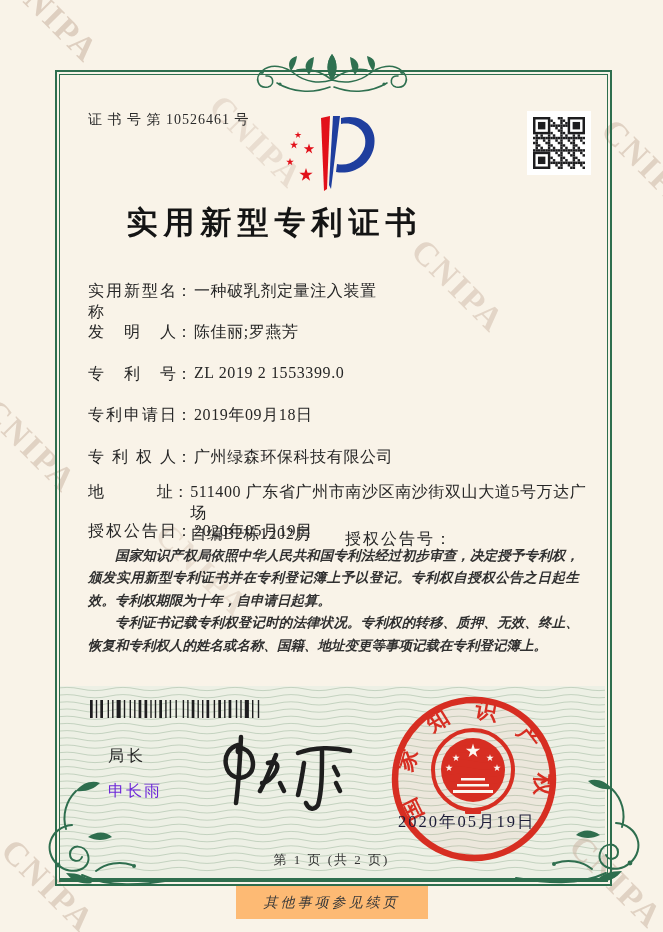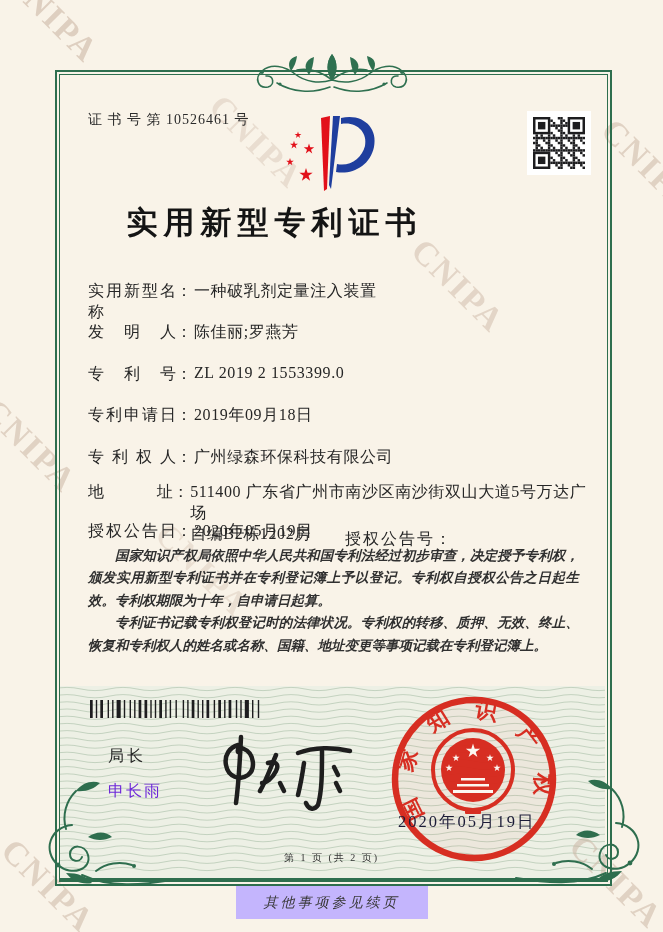--- a/index.html
+++ b/index.html
@@ -42,23 +42,23 @@
          font-style:italic;text-align:justify;}
   .paras p{margin:0;text-indent:2em;font-weight:bold;}
 
   .sig-role{left:108px;top:746px;font-size:16px;color:#222;letter-spacing:3px;z-index:2;}
   .sig-name{left:108px;top:781px;font-size:16px;color:#6d28d9;letter-spacing:2px;z-index:2;}
 
   .seal{left:385px;top:690px;z-index:3;opacity:.96;}
   .seal-date{left:398px;top:811px;width:160px;font-size:16.5px;color:#1c1c38;
              letter-spacing:2px;z-index:4;}
 
-  .page-num{left:0;top:851px;width:663px;text-align:center;font-size:10px;
+  .page-num{left:0;top:851px;width:663px;text-align:center;font-size:13px;
             letter-spacing:2px;color:#333;z-index:2;}
-  .note-strip{left:50%;top:886px;transform:translateX(-50%);background:#c4b5fd;
+  .note-strip{left:50%;top:886px;transform:translateX(-50%);background:#fdba74;
               padding:7px 28px;z-index:2;}
   .note-text{font-size:14px;letter-spacing:3px;color:#3a3a3a;font-style:italic;}
 
   .orn{z-index:2;pointer-events:none;}
   .flip{transform:scaleX(-1);}
 </style>
 </head>
 <body>
 
 <svg width="0" height="0" style="position:absolute">

